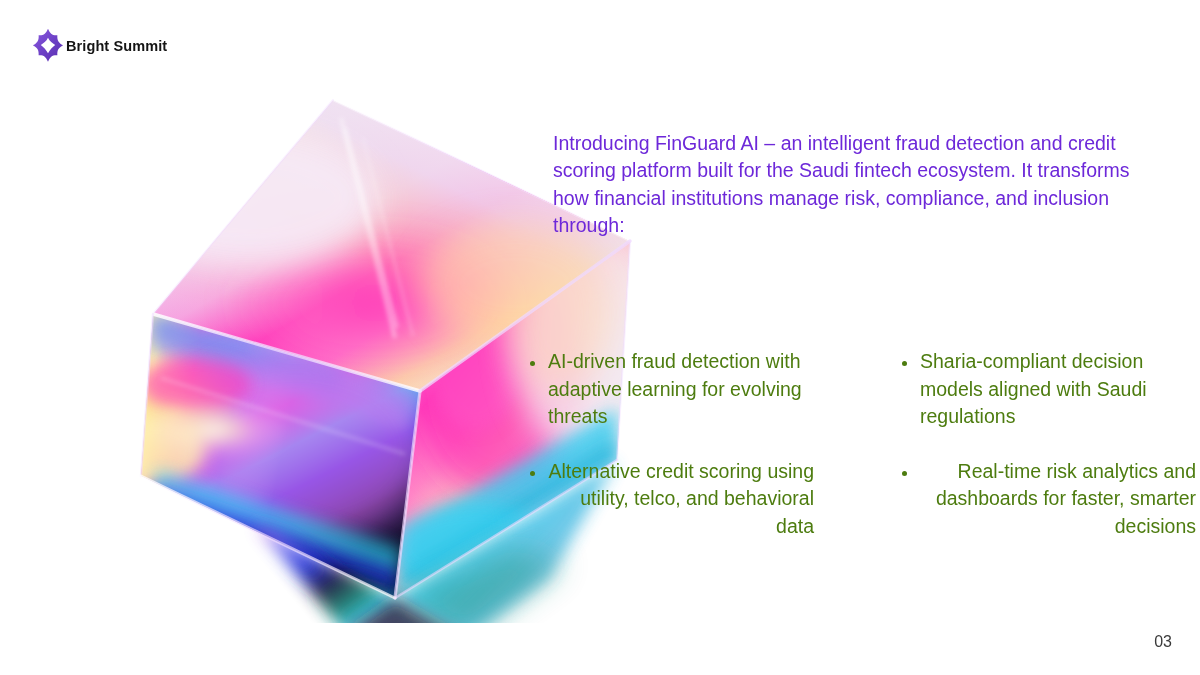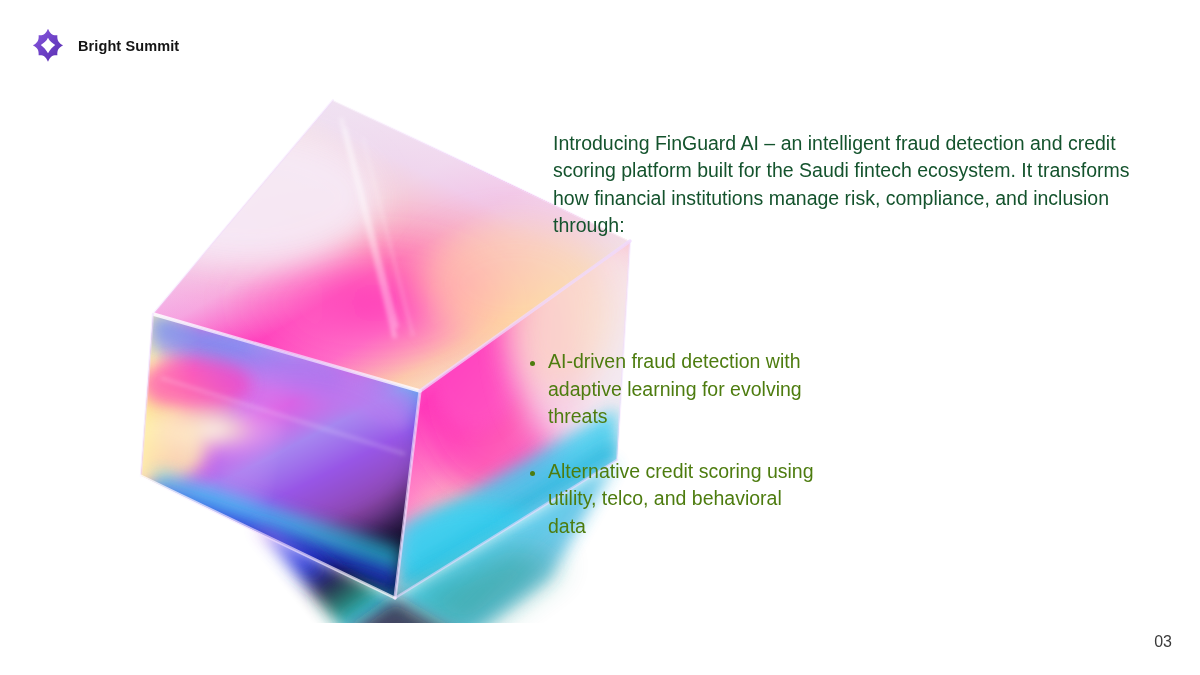--- a/index.html
+++ b/index.html
@@ -19,21 +19,20 @@
     overflow: hidden;
   }
 
   
   #brand {
     position: absolute;
     left: 30px;
     top: 28px;
     display: flex;
     align-items: center;
-    gap: 12px;
     z-index: 40;
   }
   #brand-mark {
     width: 36px;
     height: 36px;
     display: block;
   }
   #brand-name {
     font-size: 14.5px;
     font-weight: bold;
@@ -69,21 +68,21 @@
   #artwork svg { display: block; width: 100%; height: 100%; }
 
   
   #intro {
     position: absolute;
     left: 553px;
     top: 110px;
     width: 580px;
     font-size: 19.5px;
     line-height: 27.5px;
-    color: #14532d;
+    color: #6d28d9;
     z-index: 30;
   }
 
   .bullet-col {
     position: absolute;
     top: 348px;
     z-index: 30;
   }
   #bullets-left  { left: 524px; width: 290px; }
   #bullets-right { left: 896px; width: 300px; }
@@ -93,21 +92,21 @@
     padding: 0 0 0 22px;
     list-style: disc;
   }
   .bullet-col li {
     font-size: 19.5px;
     line-height: 27.5px;
     color: #4d7c0f;
     margin: 0 0 27px 0;
     padding-left: 2px;
   }
-  .bullet-col li:last-child { margin-bottom: 10px; }
+  .bullet-col li:last-child { margin-bottom: 10px; text-align: right; }
   .bullet-col li::marker { font-size: 15px; }
 
   
   #page-number {
     position: absolute;
     right: 28px;
     bottom: 24px;
     font-size: 16px;
     color: #3a3a3a;
     z-index: 30;
@@ -348,16 +347,22 @@
 
   <p id="intro">Introducing FinGuard AI – an intelligent fraud detection and credit scoring platform built for the Saudi fintech ecosystem. It transforms how financial institutions manage risk, compliance, and inclusion through:</p>
 
   <div id="bullets-left" class="bullet-col">
     <ul>
       <li>AI-driven fraud detection with adaptive learning for evolving threats</li>
       <li>Alternative credit scoring using utility, telco, and behavioral data</li>
     </ul>
   </div>
 
+  <div id="bullets-right" class="bullet-col">
+    <ul>
+      <li>Sharia-compliant decision models aligned with Saudi regulations</li>
+      <li>Real-time risk analytics and dashboards for faster, smarter decisions</li>
+    </ul>
+  </div>
 
   <div id="page-number">03</div>
 
 </div>
 
 </body></html>

